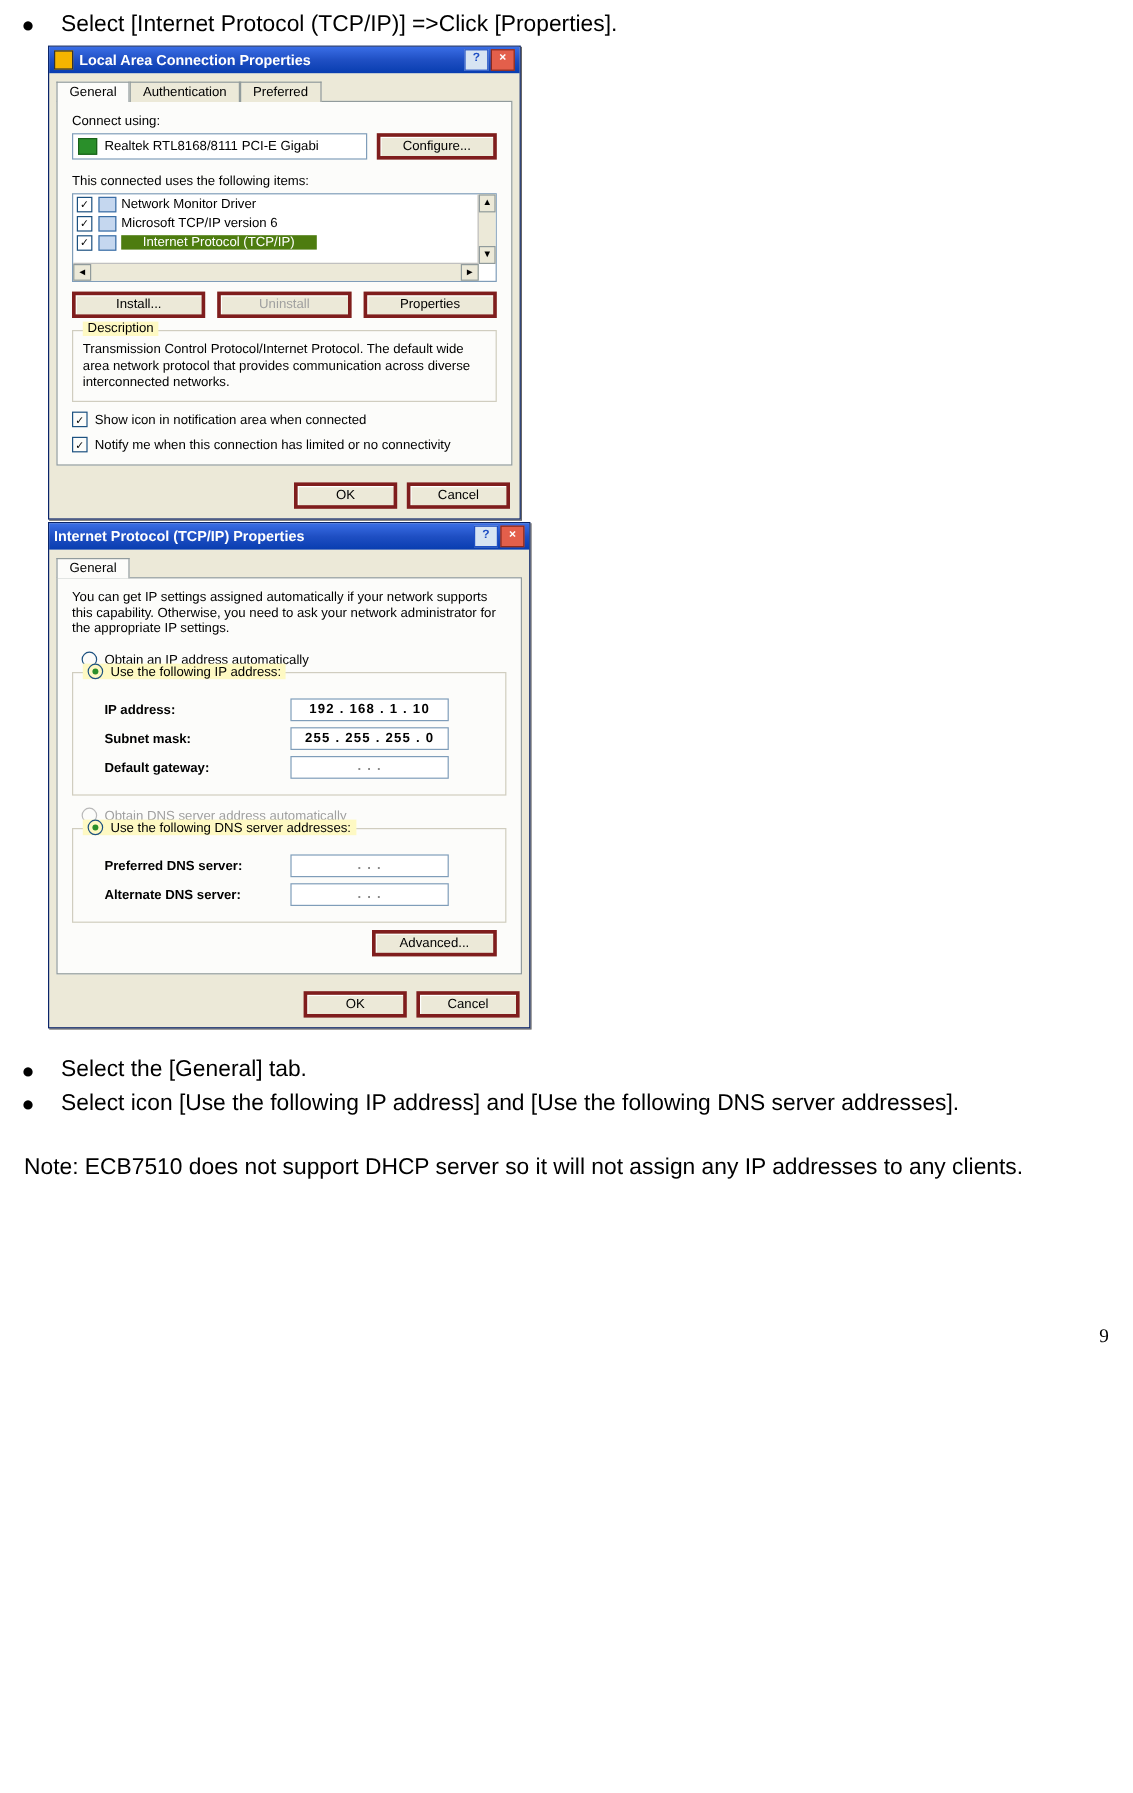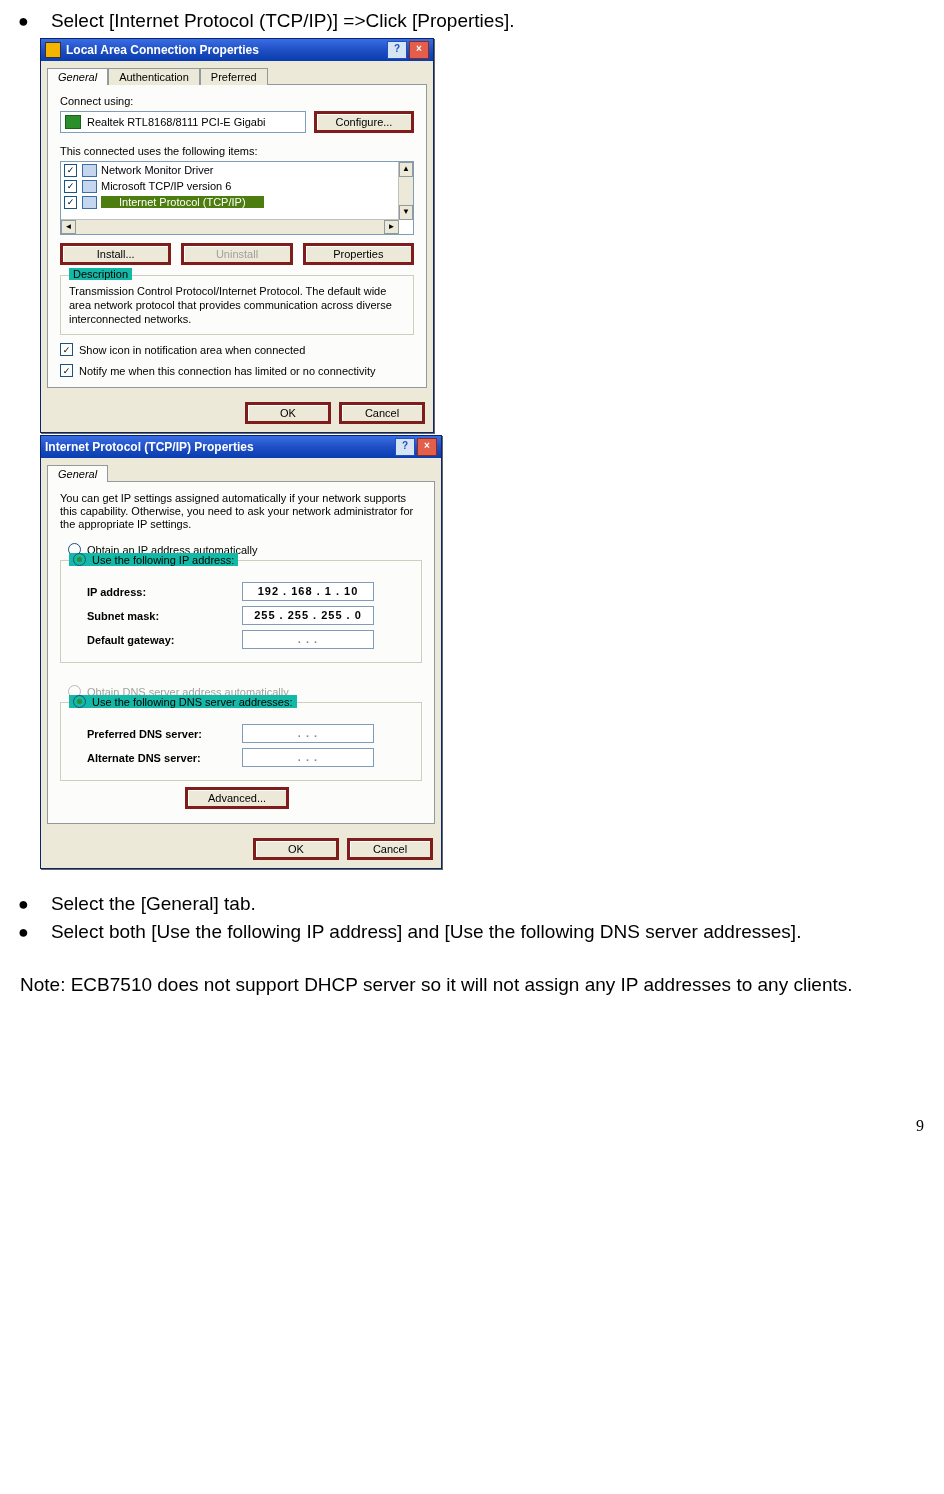--- a/index.html
+++ b/index.html
@@ -56,21 +56,21 @@
   .tbtn.close{background:#e35f4b;color:#fff;border-color:#8a2a1d;}
   .tabs{
     display:flex;
     padding:6px 6px 0 6px;
     gap:0;
   }
   .tab{
     background:#ece9d8;border:1px solid #919b9c;border-bottom:none;
     padding:2px 10px;font-size:11px;position:relative;top:1px;
   }
-  .tab.active{background:#fcfcfa;z-index:2;font-style:italic;}
+  .tab.active{background:#fcfcfa;z-index:2;}
   .tabbody{
     background:#fcfcfa;border:1px solid #919b9c;margin:0 6px 6px 6px;padding:10px 12px;
   }
   .lbl{font-size:11px;display:block;margin-bottom:4px;}
   .inset{
     background:#fff;border:1px solid #7f9db9;padding:2px 4px;font-size:11px;height:16px;
     display:flex;align-items:center;
   }
   .adaptericon{width:14px;height:12px;background:#2a8f2a;border:1px solid #196119;margin-right:6px;}
   .btn{
@@ -85,35 +85,35 @@
   .chk{width:11px;height:11px;border:1px solid #1c5180;margin-right:5px;display:flex;align-items:center;justify-content:center;font-size:9px;color:#000;}
   .nodeicon{width:13px;height:11px;background:#c5d7ef;border:1px solid #3b6ea5;margin-right:4px;}
   .listrow.sel span.seltext{background:#4d7c0f;color:#fff;padding:0 18px;}
   .scrollv{position:absolute;right:0;top:0;bottom:14px;width:14px;background:#ece9d8;border-left:1px solid #c0c0c0;}
   .scrollv .up,.scrollv .down{height:13px;border:1px solid #919b9c;background:#ece9d8;font-size:8px;text-align:center;line-height:11px;}
   .scrollh{position:absolute;left:0;right:14px;bottom:0;height:14px;background:#ece9d8;border-top:1px solid #c0c0c0;display:flex;justify-content:space-between;}
   .scrollh .l,.scrollh .r{width:13px;border:1px solid #919b9c;background:#ece9d8;font-size:8px;text-align:center;line-height:11px;}
   .btnrow{display:flex;gap:10px;margin-top:8px;}
   .btnrow .btn{flex:1;}
   .groupbox{border:1px solid #d0cdbf;padding:8px;margin-top:10px;position:relative;}
-  .groupbox .legend{position:absolute;top:-8px;left:8px;background:#14b8a6;padding:0 4px;font-size:11px;}
+  .groupbox .legend{position:absolute;top:-8px;left:8px;background:#fef9c3;padding:0 4px;font-size:11px;}
   .chkrow{display:flex;align-items:center;font-size:11px;margin-top:8px;}
   .chkrow .chk{margin-right:6px;}
   .okrow{display:flex;justify-content:flex-end;gap:8px;padding:8px;}
   .okrow .btn{width:72px;}
 
   .win2{width:400px;}
   .radio{width:11px;height:11px;border:1px solid #1c5180;border-radius:50%;margin-right:6px;display:flex;align-items:center;justify-content:center;}
   .radio .dot{width:5px;height:5px;border-radius:50%;background:#2a8f2a;}
   .radio.disabled{border-color:#b9b9b9;}
   .fieldrow{display:flex;align-items:center;margin:5px 0 5px 18px;font-size:11px;font-weight:bold;}
   .fieldrow .flabel{width:155px;}
   .ipinput{background:#fff;border:1px solid #7f9db9;width:130px;height:17px;text-align:center;font-size:11px;letter-spacing:1px;line-height:17px;}
   .ipinput.gray{color:#888;}
-  .adv-row{display:flex;justify-content:center;margin:6px 8px 4px 0;}
+  .adv-row{display:flex;justify-content:flex-end;margin:6px 8px 4px 0;}
   .adv-row .btn{width:90px;}
   .note{margin-top:30px;line-height:24px;}
   .page-num{ text-align:right; font-family:"Times New Roman",serif; font-size:16px; margin-top:120px;}
 </style>
 </head>
 <body>
 
 <div class="bullet-row">
   <span class="bullet">●</span>
   <span class="bullet-text">Select [Internet Protocol (TCP/IP)] =&gt;Click [Properties].</span>
@@ -227,21 +227,21 @@
       <div class="fieldrow">
         <span class="flabel">Subnet mask:</span>
         <div class="ipinput">255 . 255 . 255 .  0</div>
       </div>
       <div class="fieldrow">
         <span class="flabel">Default gateway:</span>
         <div class="ipinput gray">.        .        .</div>
       </div>
     </div>
 
-    <div class="chkrow" style="margin-left:8px;margin-top:22px;color:#a0a0a0;">
+    <div class="chkrow" style="margin-left:8px;margin-top:10px;color:#a0a0a0;">
       <div class="radio disabled"></div>
       <span>Obtain DNS server address automatically</span>
     </div>
 
     <div class="groupbox" style="margin-top:4px;padding-top:16px;">
       <div class="legend" style="top:-8px;display:flex;align-items:center;">
         <div class="radio">
             <div class="dot"></div>
           </div>
         <span>Use the following DNS server addresses:</span>
@@ -267,18 +267,18 @@
 </div>
 
 <div style="height:22px;"></div>
 
 <div class="bullet-row">
   <span class="bullet">●</span>
   <span class="bullet-text">Select the [General] tab.</span>
 </div>
 <div class="bullet-row">
   <span class="bullet">●</span>
-  <span class="bullet-text">Select both [Use the following IP address] and [Use the following DNS server addresses].</span>
+  <span class="bullet-text">Select icon [Use the following IP address] and [Use the following DNS server addresses].</span>
 </div>
 
 <div class="note">Note: ECB7510 does not support DHCP server so it will not assign any IP addresses to any clients.</div>
 
 <div class="page-num">9</div>
 
 </body></html>

